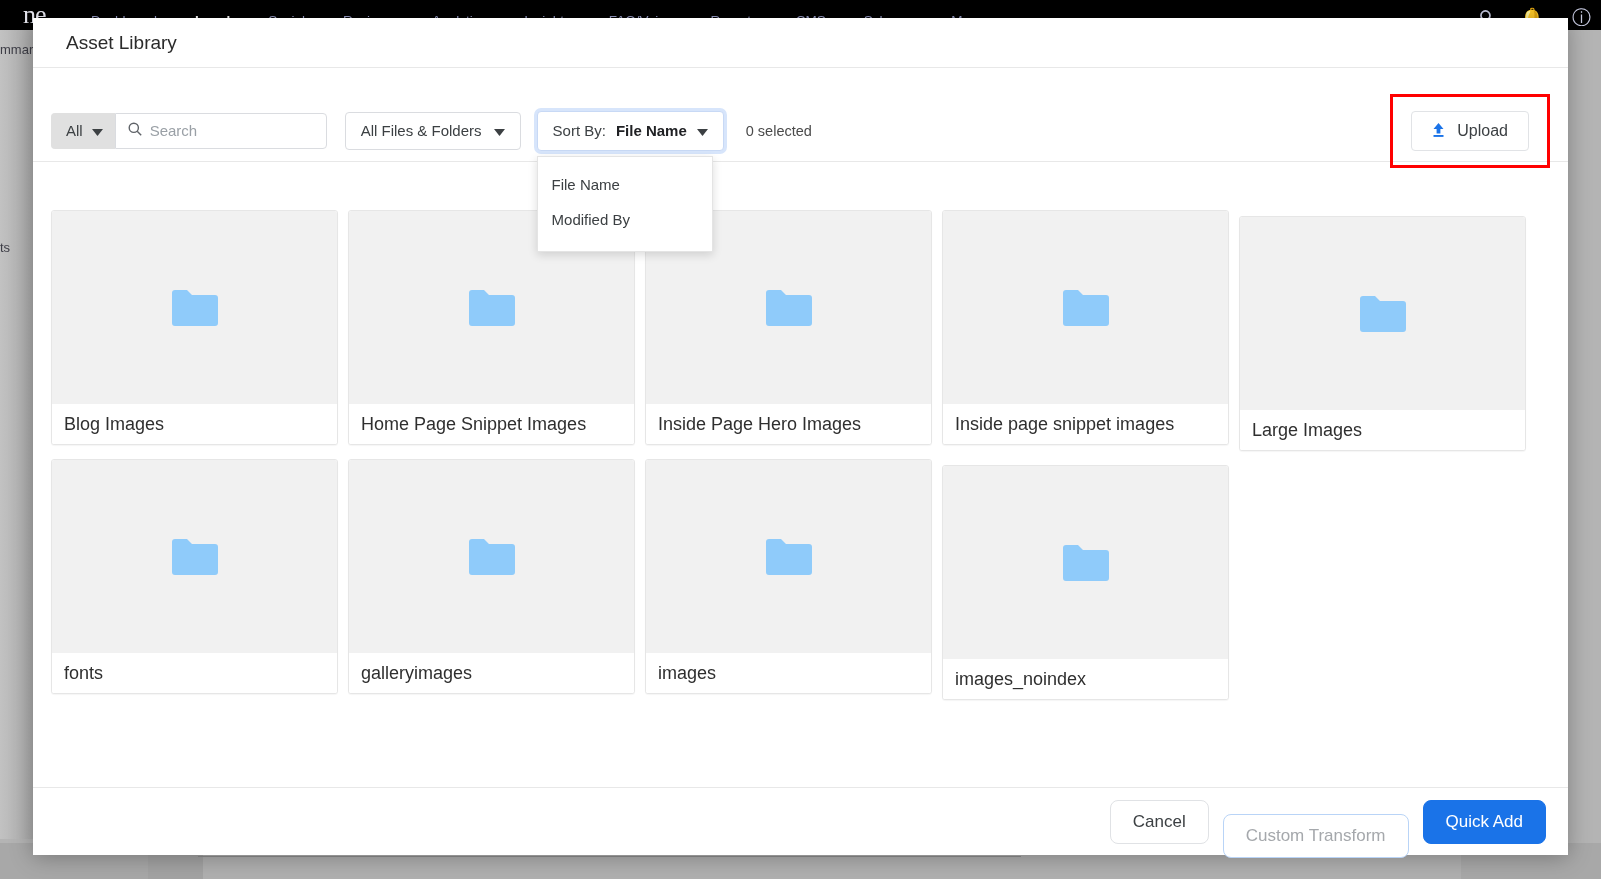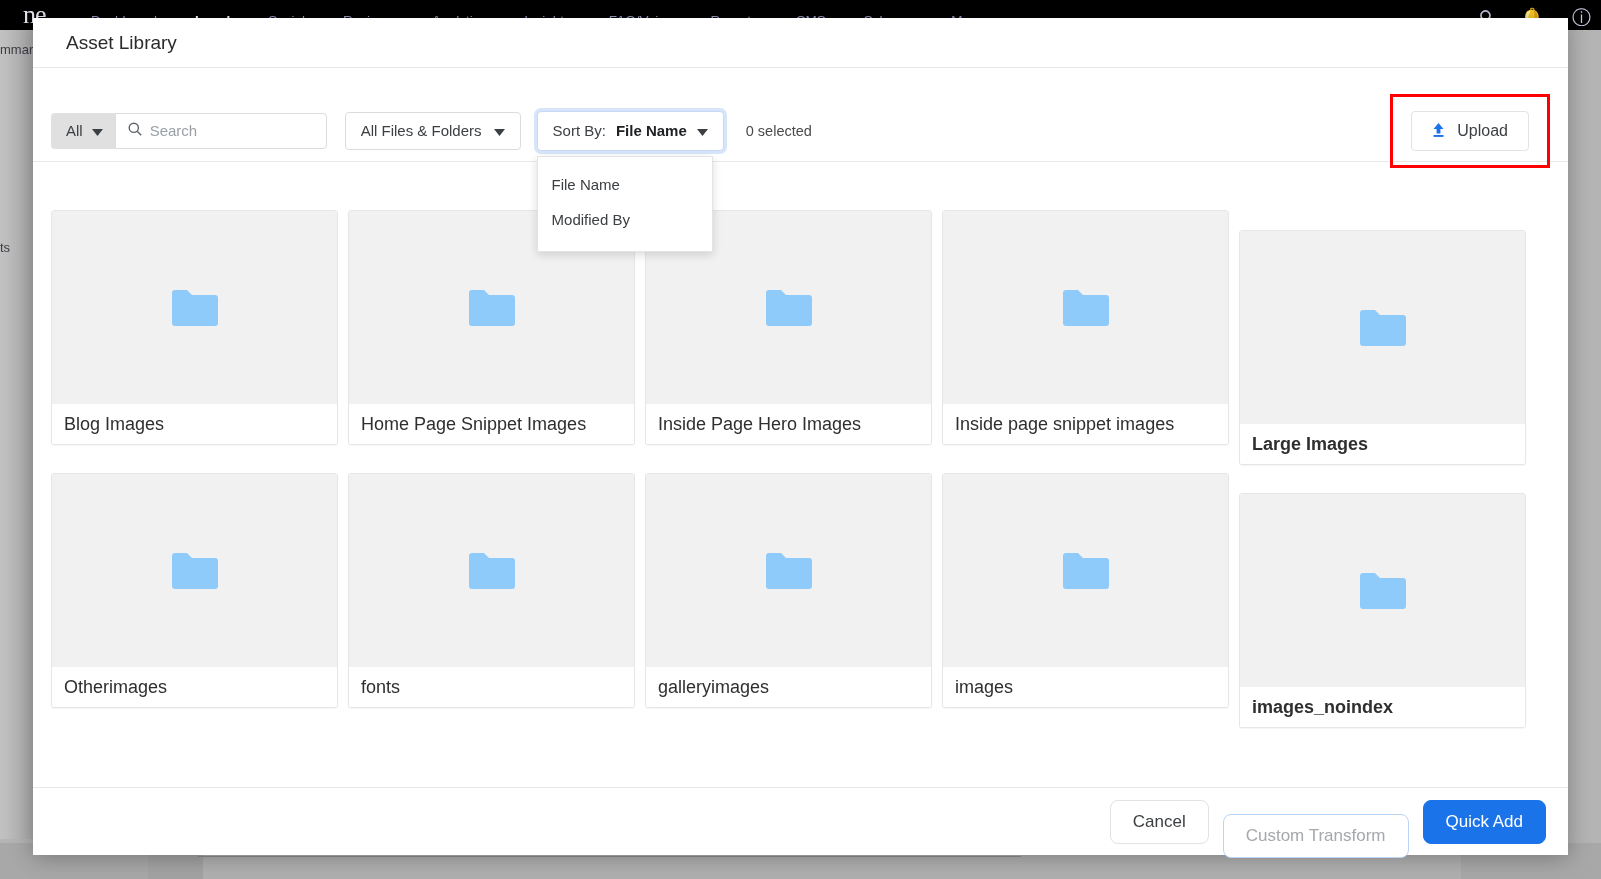--- a/index.html
+++ b/index.html
@@ -153,21 +153,21 @@
   .asset-card .thumb {
     height: 193px; background: #f1f1f1;
     display: flex; align-items: center; justify-content: center;
   }
   .asset-card .caption {
     height: 40px; display: flex; align-items: center;
     padding: 0 12px; font-size: 18px; color: #2f2f2f;
     background: #fff; white-space: nowrap; overflow: hidden; text-overflow: ellipsis;
   }
   
-  .asset-card.offset { margin-top: 20px; font-weight: bold; }
+  .asset-card.offset { margin-top: 6px; }
 
   .folder-ico { width: 52px; height: 42px; display: block; }
 
   
   #modal-footer {
     height: 68px; border-top: 1px solid #e8e8e8;
     display: flex; align-items: center; justify-content: flex-end;
     gap: 14px; padding: 0 22px;
   }
   .btn {
@@ -327,28 +327,20 @@
       </div>
     </div>
 
     <div class="grid-row">
       <div class="asset-card">
         <div class="thumb">
           <svg class="folder-ico" viewBox="0 0 52 42">
               <path d="M3 6a3 3 0 013-3h12l5 5h23a3 3 0 013 3v25a3 3 0 01-3 3H6a3 3 0 01-3-3z" fill="#8fcbfa"></path>
             </svg>
         </div>
-        <div class="caption">Otherimages</div>
-      </div>
-      <div class="asset-card">
-        <div class="thumb">
-          <svg class="folder-ico" viewBox="0 0 52 42">
-              <path d="M3 6a3 3 0 013-3h12l5 5h23a3 3 0 013 3v25a3 3 0 01-3 3H6a3 3 0 01-3-3z" fill="#8fcbfa"></path>
-            </svg>
-        </div>
         <div class="caption">fonts</div>
       </div>
       <div class="asset-card">
         <div class="thumb">
           <svg class="folder-ico" viewBox="0 0 52 42">
               <path d="M3 6a3 3 0 013-3h12l5 5h23a3 3 0 013 3v25a3 3 0 01-3 3H6a3 3 0 01-3-3z" fill="#8fcbfa"></path>
             </svg>
         </div>
         <div class="caption">galleryimages</div>
       </div>

